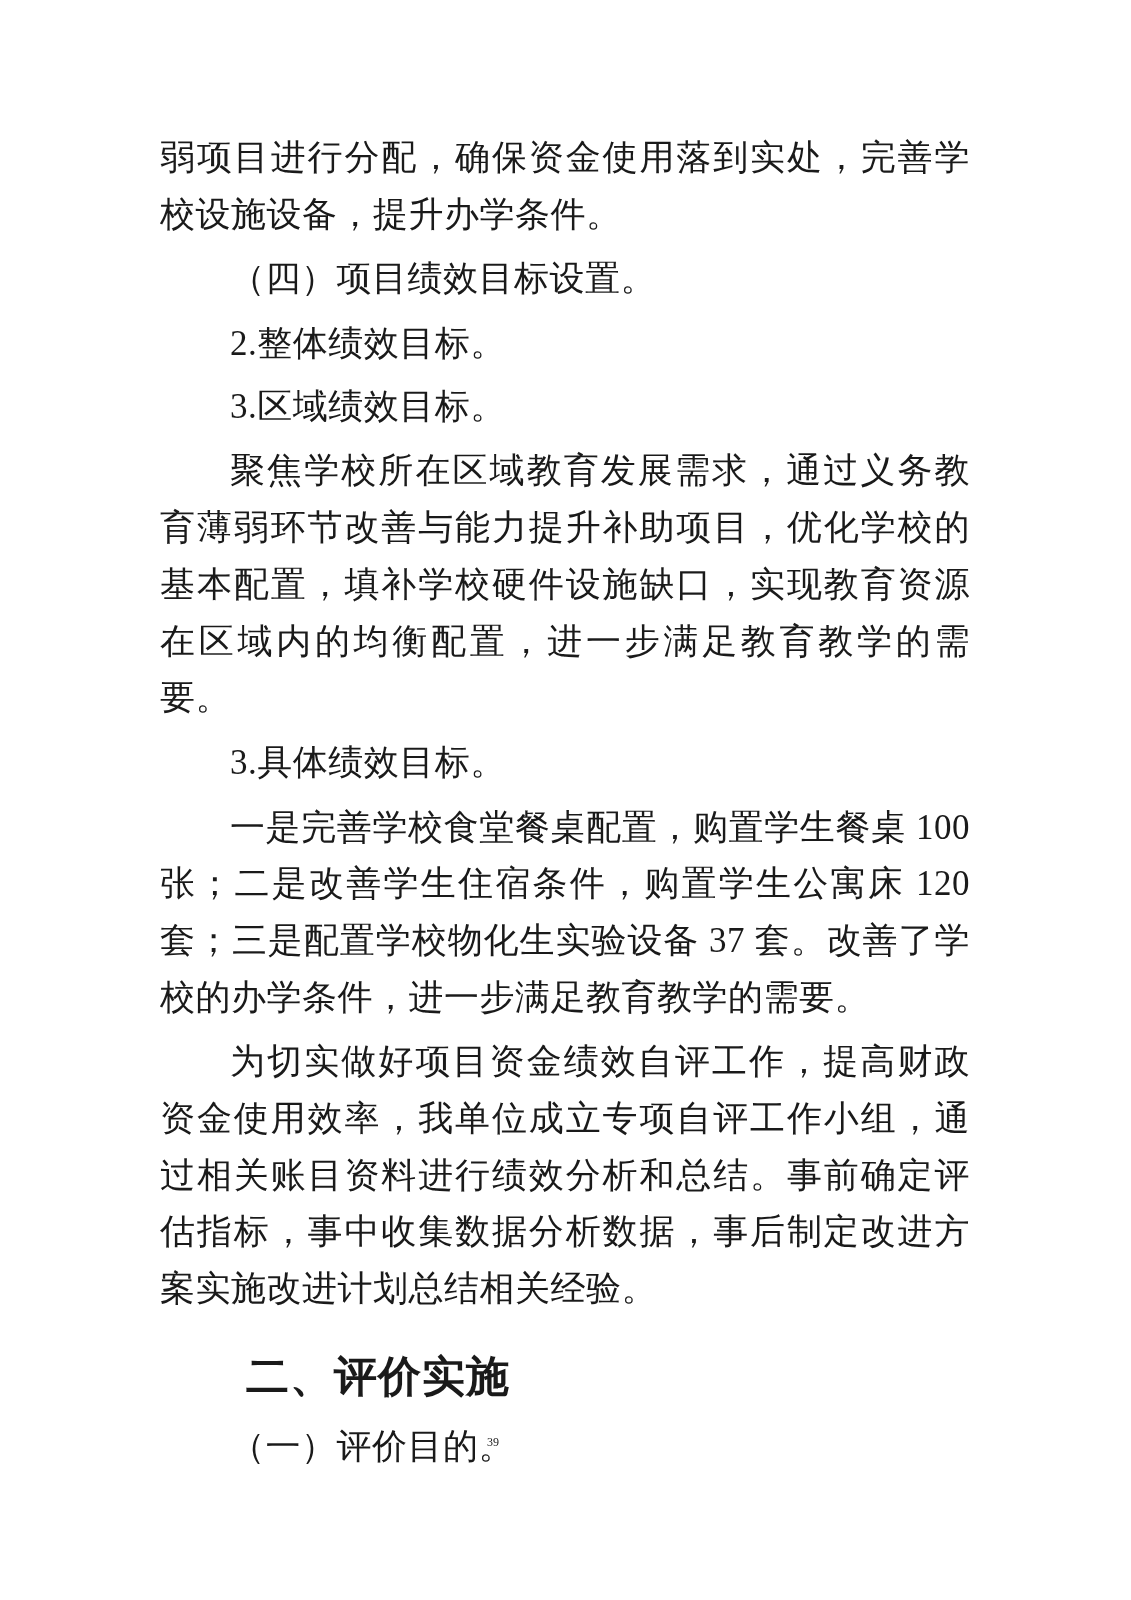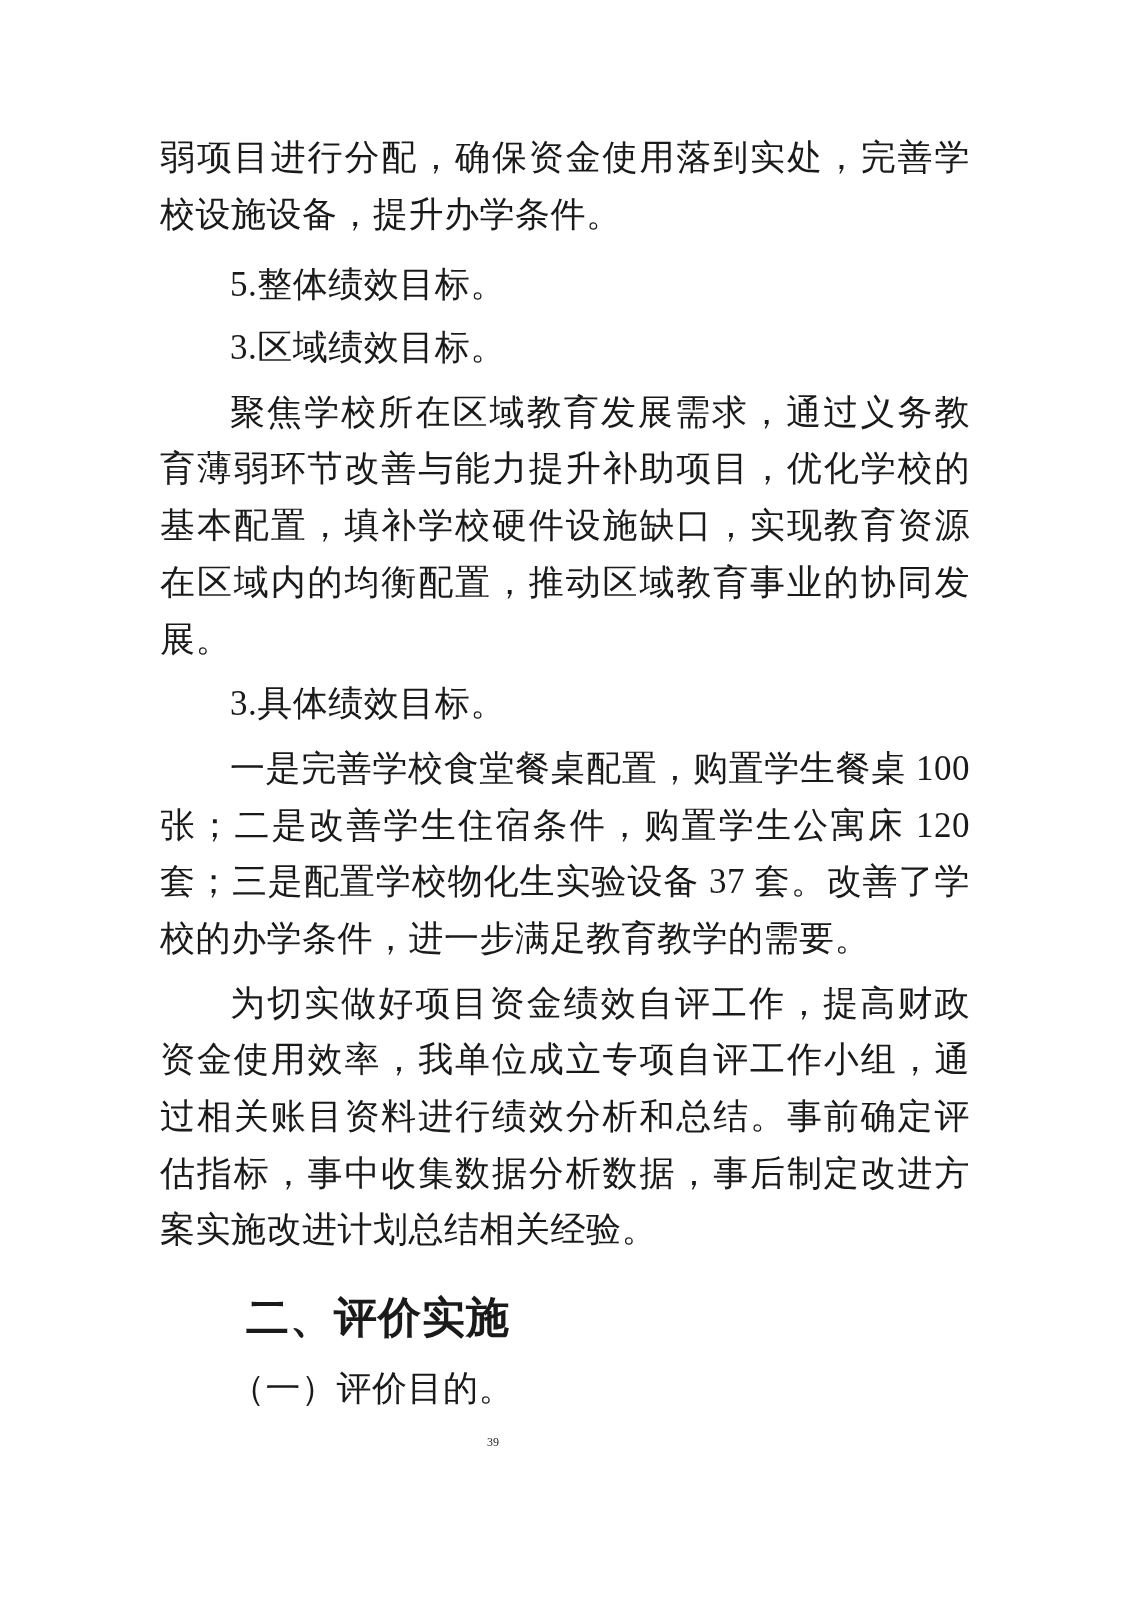--- a/index.html
+++ b/index.html
@@ -64,33 +64,34 @@
 </head>
 <body>
 
 <div class="page">
   <div class="content">
 
     <p class="para">弱项目进行分配，确保资金使用落到实处，完善学校设施设备，提升办学条件。</p>
 
     <div class="spacer-sm"></div>
 
+    <p class="para indent">（四）项目绩效目标设置。</p>
 
     <div class="spacer-sm"></div>
 
-    <p class="para indent tight">5.整体绩效目标。</p>
+    <p class="para indent tight">2.整体绩效目标。</p>
 
 
     <div class="spacer-sm"></div>
 
     <p class="para indent">3.区域绩效目标。</p>
 
     <div class="spacer-sm"></div>
 
-    <p class="para indent">聚焦学校所在区域教育发展需求，通过义务教育薄弱环节改善与能力提升补助项目，优化学校的基本配置，填补学校硬件设施缺口，实现教育资源在区域内的均衡配置，推动区域教育事业的协同发展。</p>
+    <p class="para indent">聚焦学校所在区域教育发展需求，通过义务教育薄弱环节改善与能力提升补助项目，优化学校的基本配置，填补学校硬件设施缺口，实现教育资源在区域内的均衡配置，进一步满足教育教学的需要。</p>
 
     <div class="spacer-sm"></div>
 
     <p class="para indent">3.具体绩效目标。</p>
 
     <div class="spacer-sm"></div>
 
     <p class="para indent">一是完善学校食堂餐桌配置，购置学生餐桌 100 张；二是改善学生住宿条件，购置学生公寓床 120 套；三是配置学校物化生实验设备 37 套。改善了学校的办学条件，进一步满足教育教学的需要。</p>
 
     <div class="spacer-sm"></div>

